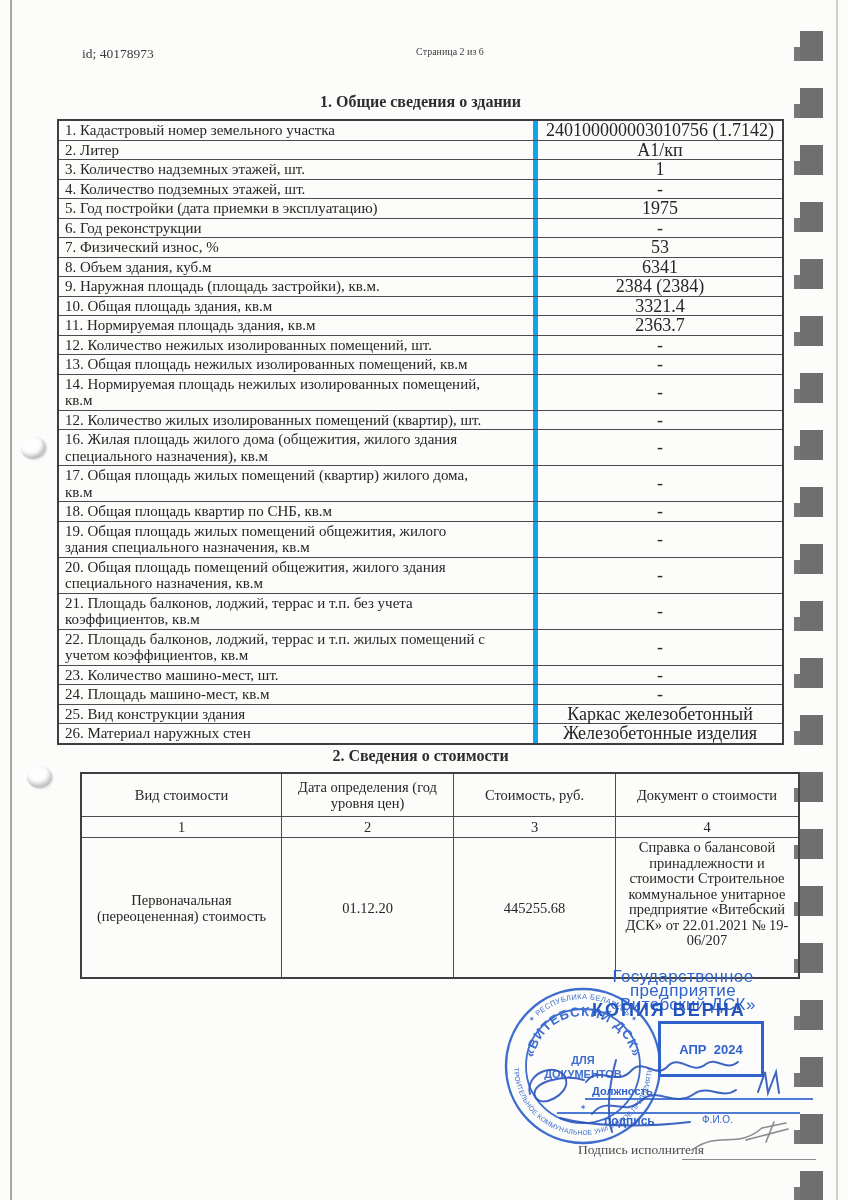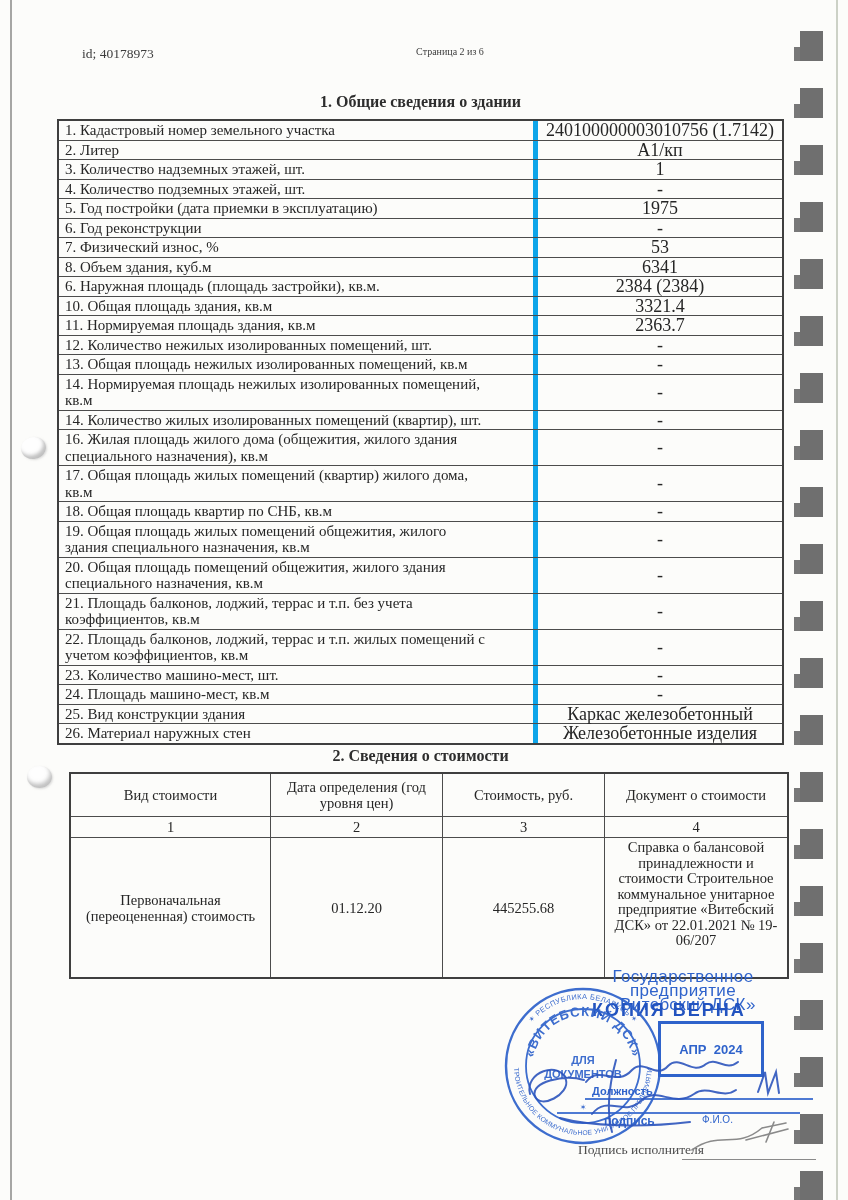--- a/index.html
+++ b/index.html
@@ -40,21 +40,21 @@
 
   
   .table1 { position:absolute; left:57px; top:119px; width:727px; border:2px solid #3f3f3f; box-sizing:border-box; }
   .t1row { display:flex; border-top:1px solid #4c4c4c; }
   .t1row:first-child { border-top:none; }
   .t1l { flex:1; padding:1px 44px 1px 6px; font-size:15px; line-height:16.5px; }
   .t1v { width:244px; border-left:5px solid #0ea5e9; font-size:18px; line-height:16.5px;
          display:flex; align-items:center; justify-content:center; text-align:center; }
 
   
-  .table2 { position:absolute; left:69px; top:772px; width:720px; box-sizing:border-box;
+  .table2 { position:absolute; left:80px; top:772px; width:720px; box-sizing:border-box;
             border:2px solid #3f3f3f; display:grid; grid-template-columns:199px 172px 162px 183px; }
   .t2cell { border-left:1px solid #4c4c4c; border-top:1px solid #4c4c4c;
             font-size:14.5px; line-height:16px; display:flex; align-items:center; justify-content:center;
             text-align:center; padding:2px 5px; box-sizing:border-box; }
   .table2 .t2cell:nth-child(4n+1) { border-left:none; }
   .table2 .h { border-top:none; min-height:42px; }
   .n { min-height:18px; }
   .d { min-height:140px; }
   .d-doc { line-height:15.5px; font-size:14.5px; align-items:flex-start; }
   .org-block { position:absolute; left:563px; top:970px; width:240px; text-align:center;
@@ -122,21 +122,21 @@
     </div>
   <div class="t1row">
       <div class="t1l">7. Физический износ, %</div>
       <div class="t1v">53</div>
     </div>
   <div class="t1row">
       <div class="t1l">8. Объем здания, куб.м</div>
       <div class="t1v">6341</div>
     </div>
   <div class="t1row">
-      <div class="t1l">6. Наружная площадь (площадь застройки), кв.м.</div>
+      <div class="t1l">9. Наружная площадь (площадь застройки), кв.м.</div>
       <div class="t1v">2384 (2384)</div>
     </div>
   <div class="t1row">
       <div class="t1l">10. Общая площадь здания, кв.м</div>
       <div class="t1v">3321.4</div>
     </div>
   <div class="t1row">
       <div class="t1l">11. Нормируемая площадь здания, кв.м</div>
       <div class="t1v">2363.7</div>
     </div>
@@ -146,21 +146,21 @@
     </div>
   <div class="t1row">
       <div class="t1l">13. Общая площадь нежилых изолированных помещений, кв.м</div>
       <div class="t1v">-</div>
     </div>
   <div class="t1row">
       <div class="t1l">14. Нормируемая площадь нежилых изолированных помещений, кв.м</div>
       <div class="t1v">-</div>
     </div>
   <div class="t1row">
-      <div class="t1l">14. Количество жилых изолированных помещений (квартир), шт.</div>
+      <div class="t1l">12. Количество жилых изолированных помещений (квартир), шт.</div>
       <div class="t1v">-</div>
     </div>
   <div class="t1row">
       <div class="t1l">16. Жилая площадь жилого дома (общежития, жилого здания специального назначения), кв.м</div>
       <div class="t1v">-</div>
     </div>
   <div class="t1row">
       <div class="t1l">17. Общая площадь жилых помещений (квартир) жилого дома, кв.м</div>
       <div class="t1v">-</div>
     </div>

